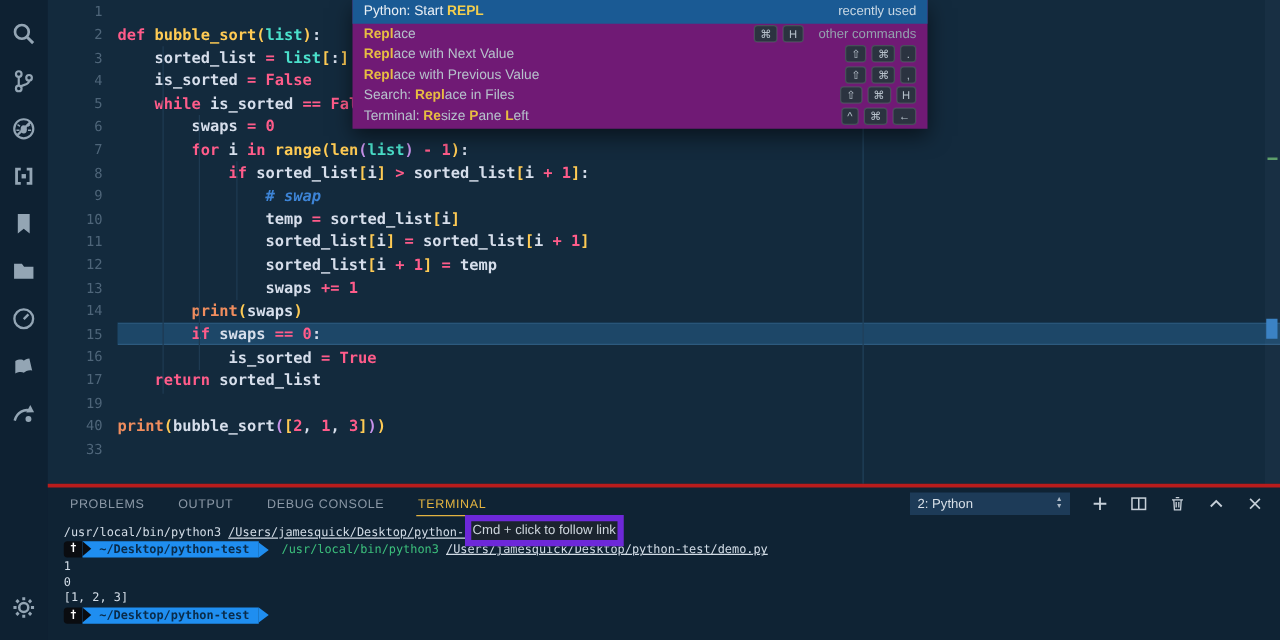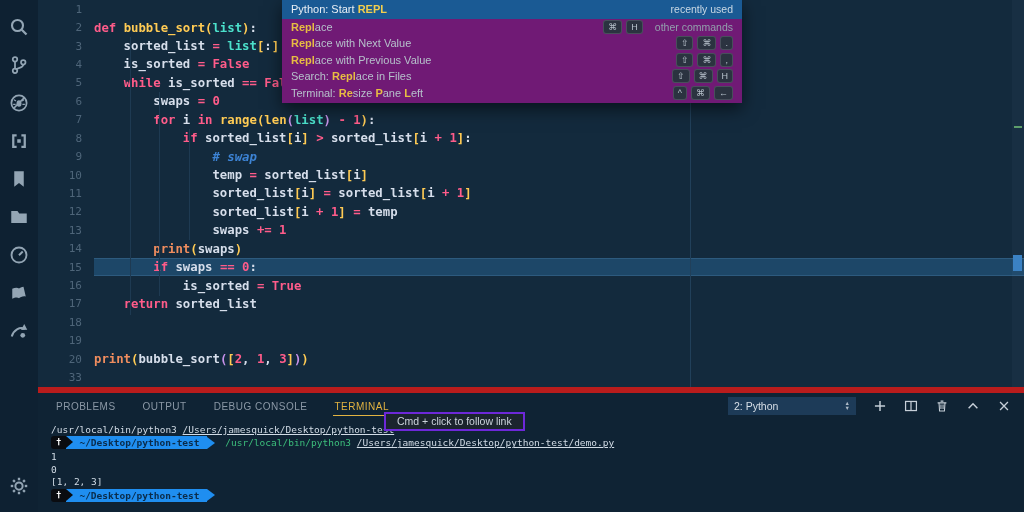--- a/index.html
+++ b/index.html
@@ -40,21 +40,21 @@
   .seg-m{color:#e7bd42;font-weight:bold;}
   .selected .seg-m{color:#f2ce4e;}
   .keys{display:flex;align-items:center;}
   .key{background:#2b3340;border:1px solid rgba(255,255,255,.14);border-radius:3px;color:#b8c2cc;
        font-size:9px;padding:0 4px;margin-left:4px;height:12px;line-height:12px;}
   .row-right{color:#93a0ad;font-size:10.5px;margin-left:12px;}
   .selected .row-right{color:#c9d8e4;}
 
   
   .panel{position:absolute;left:38px;top:387px;width:986px;height:125px;background:#0f2334;
-         border-top:6px solid #b91c1c;box-sizing:border-box;z-index:4;}
+         border-top:3px solid #b91c1c;box-sizing:border-box;z-index:4;}
   .panel-header{height:25px;display:flex;align-items:center;padding-left:17px;}
   .panel-tab{font-size:10px;color:#8b98a6;margin-right:25px;letter-spacing:.5px;padding:5px 1px 3px;cursor:default;}
   .panel-tab.active{color:#e2b341;border-bottom:1px solid #e2b341;}
   .panel-actions{margin-left:auto;display:flex;align-items:center;gap:17px;padding-right:13px;}
   .term-select{width:128px;height:18px;background:#1d3b58;color:#d7dfe7;font-size:10.5px;
                display:flex;align-items:center;justify-content:space-between;padding:0 6px;box-sizing:border-box;}
   .sel-arrows{font-size:5.5px;line-height:5px;color:#aebbc8;text-align:center;}
   .p-icon{color:#c6cfd8;display:flex;}
   .p-icon svg{width:14px;height:14px;}
 
@@ -67,22 +67,22 @@
   .pl{display:inline-flex;align-items:center;height:13px;margin-right:5px;}
   .pl-black{background:#0a0c10;color:#fff;padding:0 5px;height:13px;line-height:13px;
             border-radius:3px 0 0 3px;font-weight:bold;font-size:9px;}
   .pl-blue{background:#1f8ef0;color:#0a2b49;font-weight:bold;height:13px;line-height:13px;
            padding:0 7px 0 13px;position:relative;}
   .pl-blue::before{content:'';position:absolute;left:0;top:0;width:0;height:0;
            border-left:7px solid #0a0c10;border-top:6.5px solid transparent;border-bottom:6.5px solid transparent;}
   .pl-end{width:0;height:0;border-left:8px solid #1f8ef0;
            border-top:6.5px solid transparent;border-bottom:6.5px solid transparent;}
 
-  .tooltip{position:absolute;left:384px;top:412px;z-index:9;background:#1b242e;border:2px solid #6d28d9;
-           color:#ccd4dc;font-size:10.5px;padding:1px 11px 2px;white-space:nowrap;}
+  .tooltip{position:absolute;left:372px;top:412px;z-index:9;background:#1b242e;border:5px solid #6d28d9;
+           color:#ccd4dc;font-size:10.5px;padding:1px 1px 2px;white-space:nowrap;}
 </style>
 </head>
 <body>
 
 <div class="activity-bar">
   <div class="ab-icons" id="ab-icons">
       <div class="ab-icon">
         <svg viewBox="0 0 16 16" fill="none" stroke="currentColor" stroke-width="1.4">
           <circle cx="6.8" cy="6.8" r="4.4" stroke-width="1.7"></circle>
           <line x1="10.2" y1="10.2" x2="14" y2="14" stroke-width="1.9"></line>
@@ -222,29 +222,25 @@
       </div>
       <div class="code-line">
         <span class="ln">16</span>
         <span class="lt"><span class="tok-w">            is_sorted </span><span class="tok-k">=</span><span class="tok-w"> </span><span class="tok-k">True</span></span>
       </div>
       <div class="code-line">
         <span class="ln">17</span>
         <span class="lt"><span class="tok-w">    </span><span class="tok-k">return</span><span class="tok-w"> sorted_list</span></span>
       </div>
       <div class="code-line">
-        <span class="ln">18</span>
-        <span class="lt"></span>
-      </div>
-      <div class="code-line">
         <span class="ln">19</span>
         <span class="lt"></span>
       </div>
       <div class="code-line">
-        <span class="ln">20</span>
+        <span class="ln">40</span>
         <span class="lt"><span class="tok-o">print</span><span class="tok-y">(</span><span class="tok-w">bubble_sort</span><span class="tok-p">(</span><span class="tok-y">[</span><span class="tok-k">2</span><span class="tok-w">, </span><span class="tok-k">1</span><span class="tok-w">, </span><span class="tok-k">3</span><span class="tok-y">]</span><span class="tok-p">)</span><span class="tok-y">)</span></span>
       </div>
       <div class="code-line">
         <span class="ln">33</span>
         <span class="lt"></span>
       </div>
     </div>
   <div class="guide" style="left:92px;top:37px;height:278px"></div>
   <div class="guide" style="left:121px;top:92px;height:204px"></div>
   <div class="guide" style="left:151px;top:129px;height:111px"></div>

